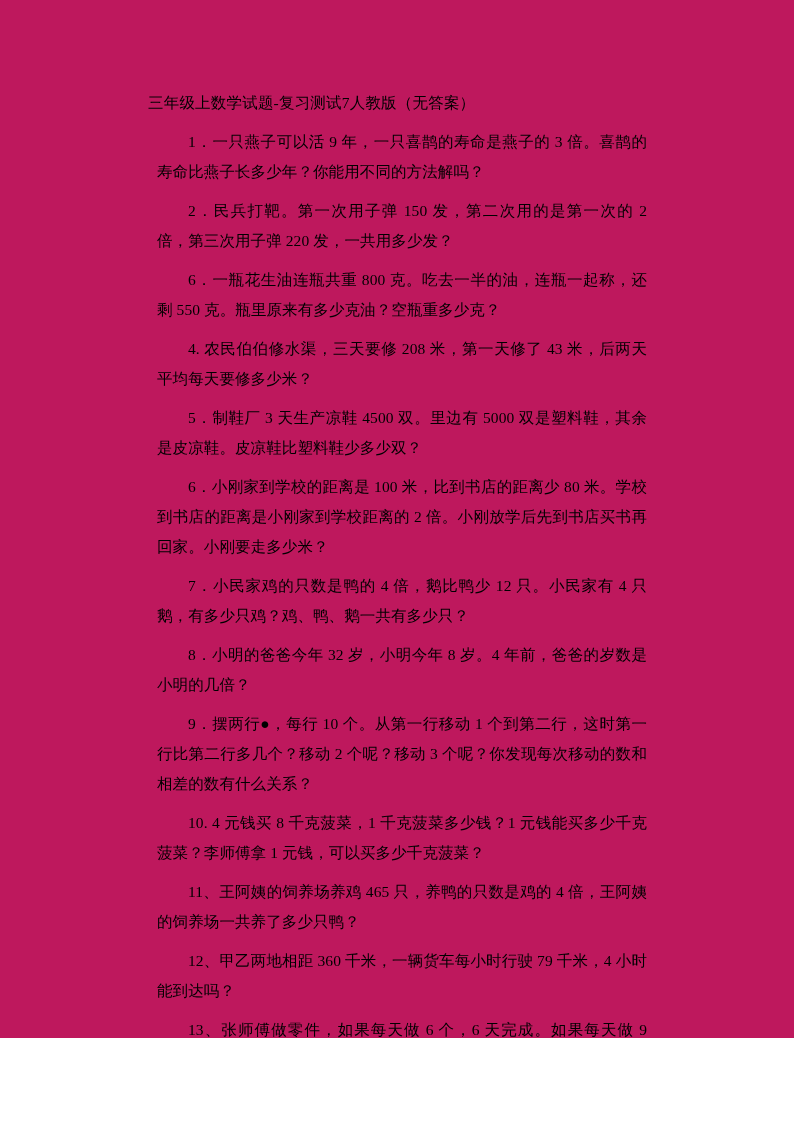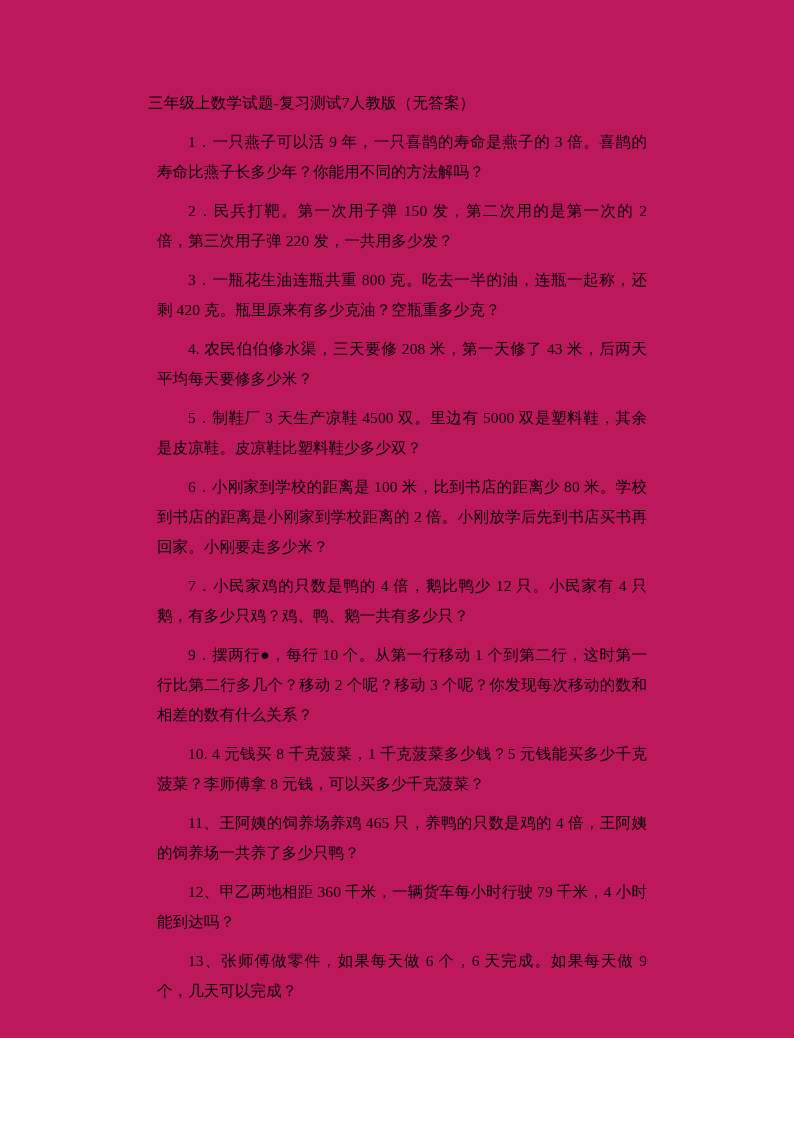--- a/index.html
+++ b/index.html
@@ -48,24 +48,25 @@
   }
 </style>
 </head>
 <body>
 
 <div class="page">
   <div class="content">
     <p class="doc-title">三年级上数学试题-复习测试7人教版（无答案）</p>
     <p class="q">1．一只燕子可以活 9 年，一只喜鹊的寿命是燕子的 3 倍。喜鹊的寿命比燕子长多少年？你能用不同的方法解吗？</p>
     <p class="q">2．民兵打靶。第一次用子弹 150 发，第二次用的是第一次的 2 倍，第三次用子弹 220 发，一共用多少发？</p>
-    <p class="q">3．一瓶花生油连瓶共重 800 克。吃去一半的油，连瓶一起称，还剩 420 克。瓶里原来有多少克油？空瓶重多少克？</p>
+    <p class="q">6．一瓶花生油连瓶共重 800 克。吃去一半的油，连瓶一起称，还剩 550 克。瓶里原来有多少克油？空瓶重多少克？</p>
     <p class="q">4. 农民伯伯修水渠，三天要修 208 米，第一天修了 43 米，后两天平均每天要修多少米？</p>
     <p class="q">5．制鞋厂 3 天生产凉鞋 4500 双。里边有 5000 双是塑料鞋，其余是皮凉鞋。皮凉鞋比塑料鞋少多少双？</p>
     <p class="q">6．小刚家到学校的距离是 100 米，比到书店的距离少 80 米。学校到书店的距离是小刚家到学校距离的 2 倍。小刚放学后先到书店买书再回家。小刚要走多少米？</p>
     <p class="q">7．小民家鸡的只数是鸭的 4 倍，鹅比鸭少 12 只。小民家有 4 只鹅，有多少只鸡？鸡、鸭、鹅一共有多少只？</p>
+    <p class="q">8．小明的爸爸今年 32 岁，小明今年 8 岁。4 年前，爸爸的岁数是小明的几倍？</p>
     <p class="q">9．摆两行●，每行 10 个。从第一行移动 1 个到第二行，这时第一行比第二行多几个？移动 2 个呢？移动 3 个呢？你发现每次移动的数和相差的数有什么关系？</p>
-    <p class="q">10. 4 元钱买 8 千克菠菜，1 千克菠菜多少钱？5 元钱能买多少千克菠菜？李师傅拿 8 元钱，可以买多少千克菠菜？</p>
+    <p class="q">10. 4 元钱买 8 千克菠菜，1 千克菠菜多少钱？1 元钱能买多少千克菠菜？李师傅拿 1 元钱，可以买多少千克菠菜？</p>
     <p class="q">11、王阿姨的饲养场养鸡 465 只，养鸭的只数是鸡的 4 倍，王阿姨的饲养场一共养了多少只鸭？</p>
     <p class="q">12、甲乙两地相距 360 千米，一辆货车每小时行驶 79 千米，4 小时能到达吗？</p>
     <p class="q">13、张师傅做零件，如果每天做 6 个，6 天完成。如果每天做 9 个，几天可以完成？</p>
   </div>
 </div>
 
 </body></html>

